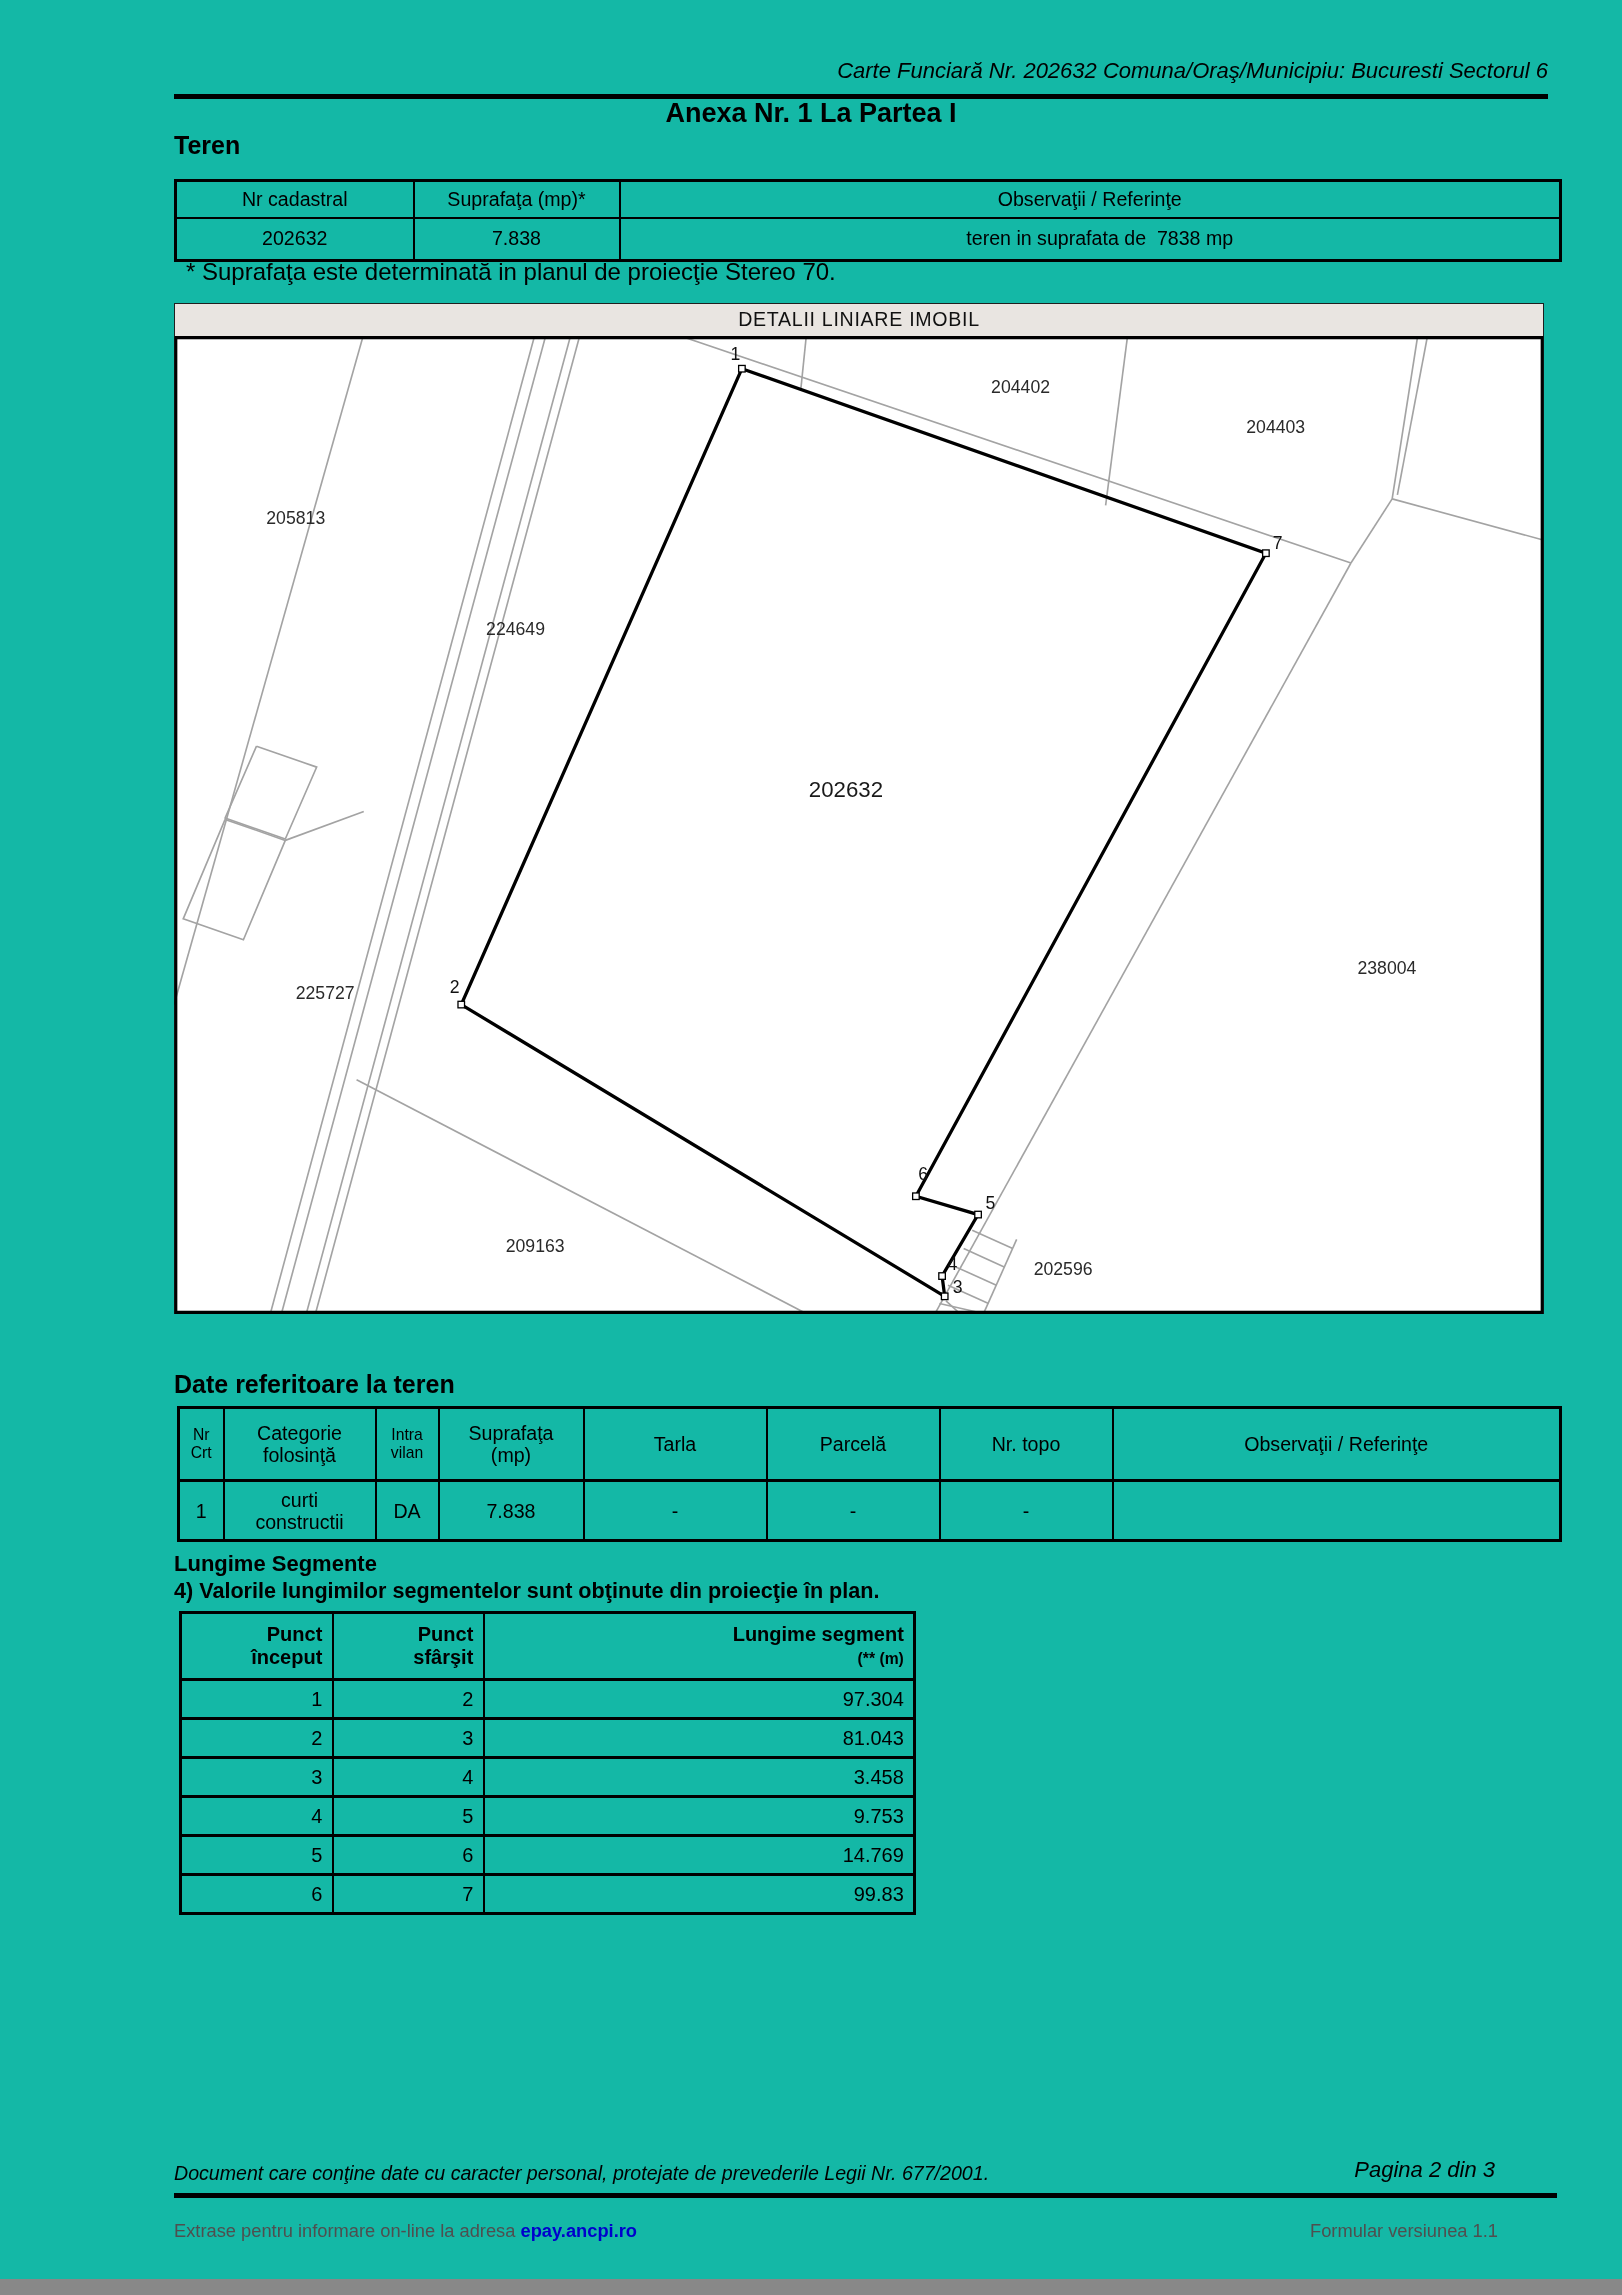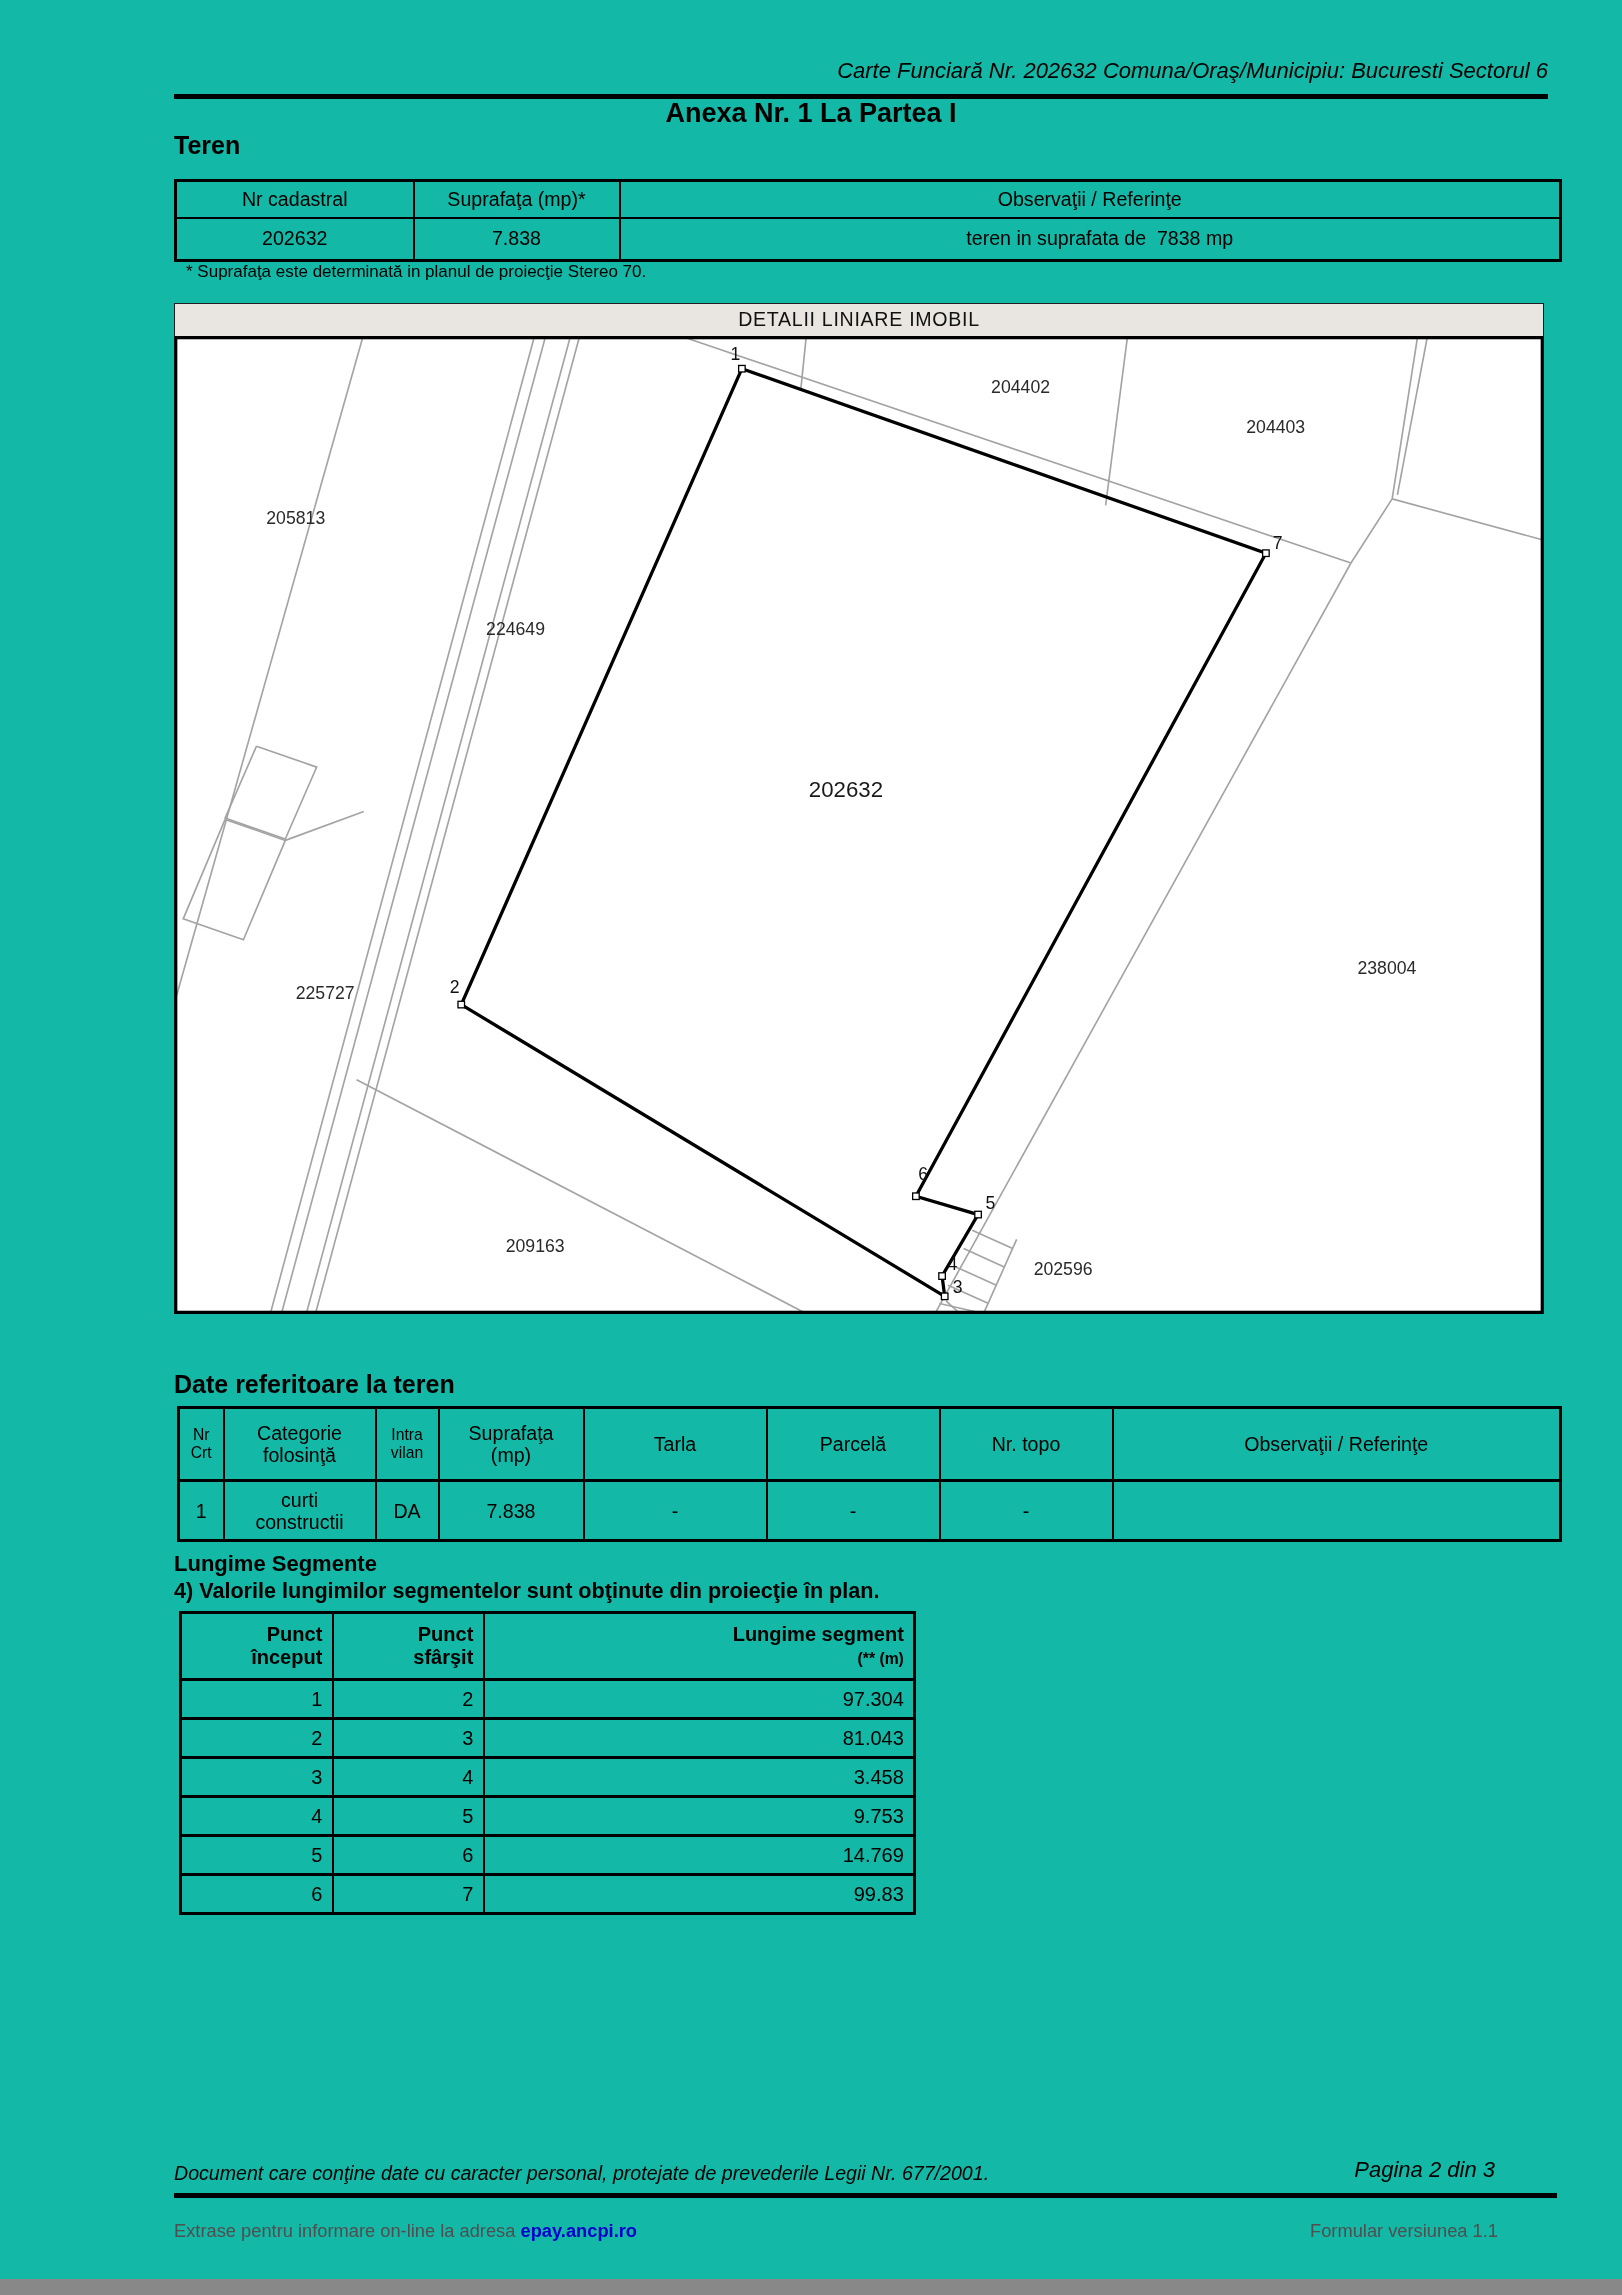--- a/index.html
+++ b/index.html
@@ -31,21 +31,21 @@
   td, th { font-weight:normal; overflow:hidden; }
 
   
   .teren-table { left:174px; top:179px; width:1385px; }
   .teren-table th, .teren-table td { border:2px solid #000; font-size:19.6px; text-align:center; vertical-align:middle; }
   .teren-table thead tr { height:37px; }
   .teren-table tbody tr { height:43px; }
   .teren-table { border:3.3px solid #000; }
   .teren-table thead th { border-bottom-width:2.6px; }
   .teren-table td.obs { text-align:center; padding-left:20px; white-space:pre; }
-  .footnote { left:186px; top:260px; font-size:17px; line-height:23.6px; }
+  .footnote { left:186px; top:260px; font-size:24px; line-height:23.6px; }
 
   
   .map-band {
     left:174px; top:303px; width:1370px; height:33px;
     background:#e9e5e1; border:1.3px solid #1f1f1f; border-bottom:none;
     text-align:center; font-size:19.6px; line-height:31px; letter-spacing:0.7px; color:#111;
   }
   .map-svg { left:174px; top:336px; }
 
   

